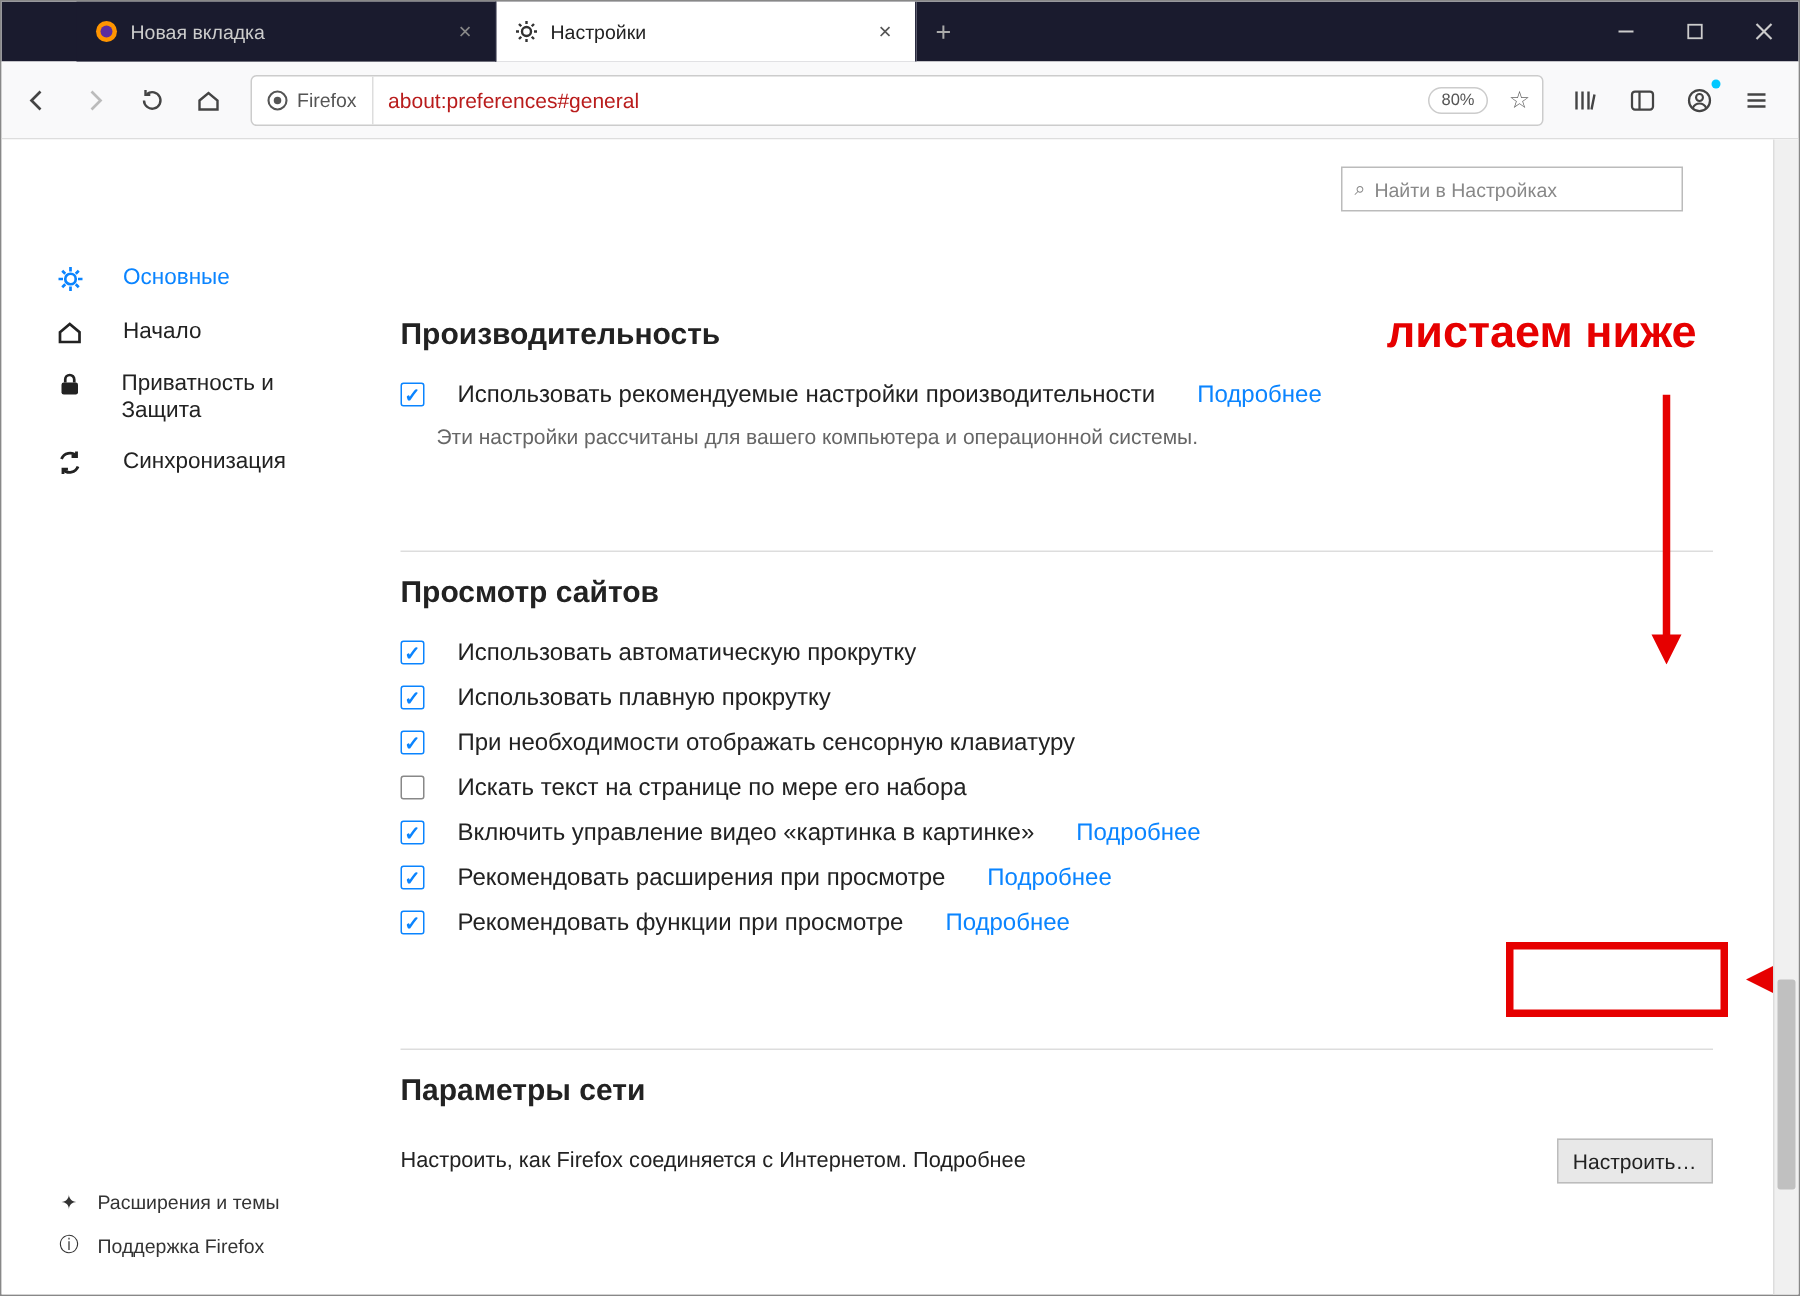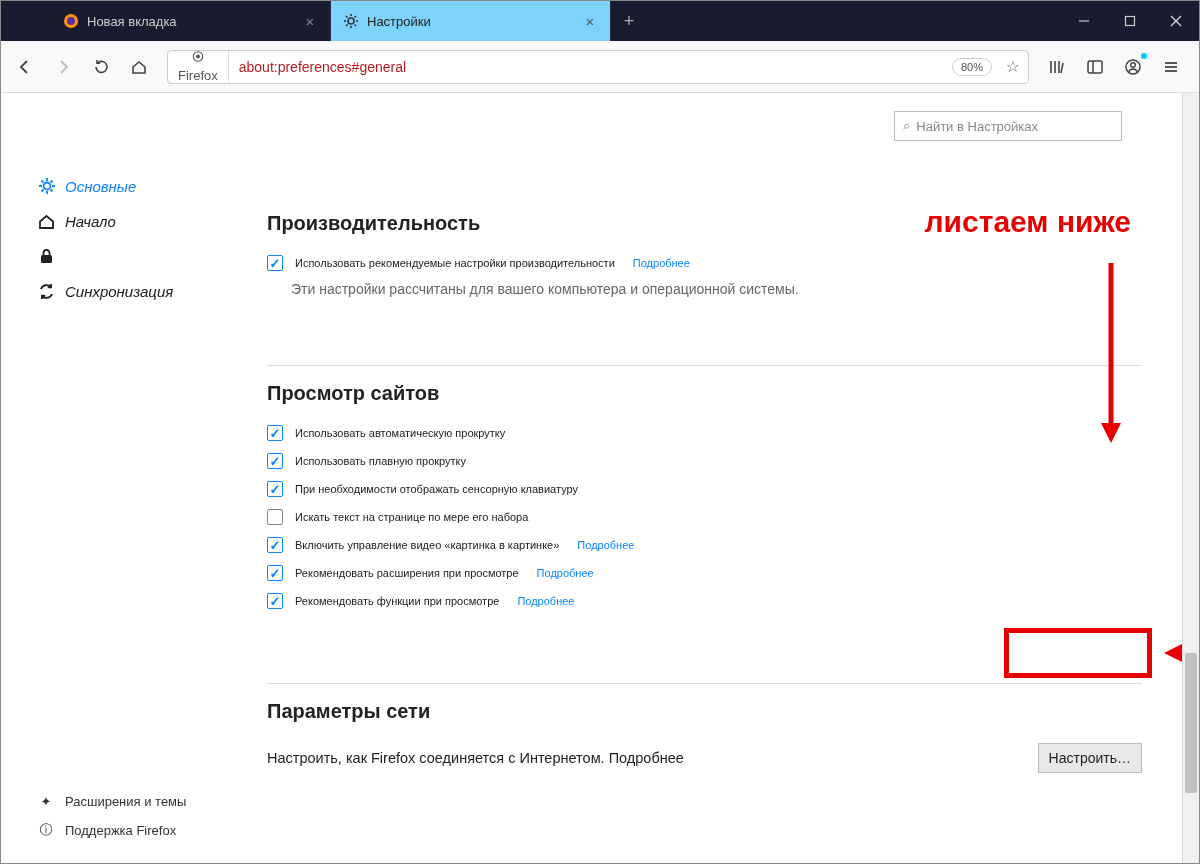--- a/index.html
+++ b/index.html
@@ -1,62 +1,62 @@
 <!DOCTYPE html>
 <html><head>
 <meta charset="utf-8">
 <style>
 * { box-sizing: border-box; margin: 0; padding: 0; font-family: "Segoe UI", Tahoma, sans-serif; }
 body { width: 1200px; height: 864px; overflow: hidden; background: #fff; border: 1px solid #888; position: relative; }
 
 .titlebar { height: 40px; background: #1a1b2e; display: flex; align-items: stretch; }
 .tab { display: flex; align-items: center; padding: 0 12px; gap: 8px; color: #ccc; font-size: 13px; border-right: 1px solid #2a2b40; min-width: 0; }
 .tab.inactive { background: #1a1b2e; width: 280px; }
-.tab.active { background: #7dd3fc; color: #222; width: 280px; }
+.tab.active { background: #ffffff; color: #222; width: 280px; }
 .tab .fav { width: 16px; height: 16px; display: flex; align-items: center; justify-content: center; }
 .tab .title { flex: 1; white-space: nowrap; overflow: hidden; text-overflow: ellipsis; font-size: 13px;}
 .tab .close { width: 16px; text-align:center; font-size: 15px; color: #888; }
 .tab.active .close { color: #555; }
 .new-tab { width: 36px; display:flex; align-items:center; justify-content:center; color:#aaa; font-size:18px; }
 .win-controls { margin-left:auto; display:flex; }
 .win-btn { width:46px; display:flex; align-items:center; justify-content:center; color:#ccc; font-size:13px; }
 
 .toolbar { height: 52px; background:#f9f9fa; border-bottom:1px solid #ddd; display:flex; align-items:center; padding:0 6px; gap:2px; }
 .tbtn { width:36px; height:36px; display:flex; align-items:center; justify-content:center; color:#444; border-radius:4px; }
 .tbtn.disabled { color:#bbb; }
 .urlbar { flex:1; height:34px; border:1px solid #ccc; border-radius:4px; background:#fff; display:flex; align-items:center; margin:0 8px; }
-.urlbar .identity { display:flex; align-items:center; gap:6px; padding:0 10px; border-right:1px solid #ddd; height:100%; font-size:13px; color:#555;flex-direction:column; }
+.urlbar .identity { display:flex; align-items:center; gap:6px; padding:0 10px; border-right:1px solid #ddd; height:100%; font-size:13px; color:#555; }
 .urlbar .url { flex:1; padding:0 10px; font-size:14px; color:#b91c1c; }
 .urlbar .zoom { font-size:11px; padding:2px 8px; border:1px solid #ccc; border-radius:10px; margin-right:6px; color:#555; }
 .urlbar .star { width:30px; text-align:center; color:#666; font-size:16px; }
 .right-icons { display:flex; gap:2px; padding-right:4px; }
 
 .content { position:absolute; top:92px; left:0; right:0; bottom:0; display:flex; background:#fff; }
 .scroll-track { width:17px; background:#f0f0f0; border-left:1px solid #ddd; position:relative; }
 .scroll-thumb { position:absolute; left:2px; right:2px; top:560px; height:140px; background:#c0c0c0; border-radius:2px; }
 .page { flex:1; position:relative; overflow:hidden; }
 
 .search-box { position:absolute; top:18px; right:60px; width:228px; height:30px; border:1px solid #bbb; background:#fff; display:flex; align-items:center; padding:0 8px; gap:6px; font-size:13px; color:#888; }
 .search-box .mag { font-size:13px; }
 
 .sidebar { position:absolute; left:30px; top:75px; width:200px; }
-.side-item { display:flex; align-items:flex-end; gap:8px; padding:8px 6px; font-size:15px; color:#222; line-height:1.2;font-style:italic; }
+.side-item { display:flex; align-items:flex-start; gap:25px; padding:8px 6px; font-size:15px; color:#222; line-height:1.2; }
 .side-item.active { color:#0a84ff; }
 .side-item .icon { width:20px; text-align:center; font-size:17px; }
 .side-item.active .icon { color:#0a84ff; }
 
 .footer-links { position:absolute; left:30px; bottom:18px; width:210px; }
 .footer-link { display:flex; align-items:center; gap:10px; padding:6px 6px; font-size:13px; color:#333; }
 .footer-link .icon { width:18px; text-align:center; }
 
 .main { position:absolute; left:266px; top:75px; right:40px; }
 .section { padding:16px 0 24px 0; border-top:1px solid #ddd;margin-top:44px; }
 .section:first-child { border-top:none; padding-top:0; }
 .section h2 { font-size:20px; font-weight:600; color:#222; margin-bottom:14px; }
-.row { display:flex; align-items:center; gap:12px; padding:6px 0; font-size:11px; color:#222; }
+.row { display:flex; align-items:flex-start; gap:22px; padding:6px 0; font-size:16px; color:#222; }
 .row .cb { width:16px; height:16px; border:1px solid #888; border-radius:2px; display:inline-flex; align-items:center; justify-content:center; background:#fff; flex-shrink:0; }
 .row .cb.checked { border-color:#0a84ff; background:#fff; }
 .row .cb.checked::after { content:"✓"; color:#0a84ff; font-size:13px; font-weight:bold; line-height:1; }
 .row a.more { color:#0a84ff; text-decoration:none; margin-left:6px; }
 .sub { font-size:14px; color:#666; padding:4px 0 0 24px; }
 .net-row { display:flex; align-items:center; justify-content:space-between; padding-top:6px; }
 .net-row .text { font-size:14.5px; color:#222; }
 .net-btn { padding:6px 10px; font-size:14px; background:#e8e8e8; border:1px solid #bcbcbc; color:#222; }
 
 .anno-scroll { position:absolute; top:110px; right:45px; color:#e60000; font-weight:bold; font-size:30px; background:#fff; padding:2px 6px; }
@@ -201,20 +201,21 @@
           </span>
         <span class="label">Начало</span>
       </div>
       <div class="side-item">
         <span class="icon">
             <svg width="19" height="19" viewBox="0 0 19 19">
               <rect x="4" y="8" width="11" height="8" rx="1.5" fill="#222"></rect>
               <path d="M6.5 8V6a3 3 0 0 1 6 0v2" fill="none" stroke="#222" stroke-width="1.8"></path>
             </svg>
           </span>
+        <span class="label">Приватность и Защита</span>
       </div>
       <div class="side-item">
         <span class="icon">
             <svg width="19" height="19" viewBox="0 0 19 19">
               <path d="M4 7a6 6 0 0 1 10-2M15 12a6 6 0 0 1-10 2" fill="none" stroke="#222" stroke-width="1.9"></path>
               <path d="M14 2v3.3h-3.3M5 17v-3.3h3.3" fill="none" stroke="#222" stroke-width="1.9"></path>
             </svg>
           </span>
         <span class="label">Синхронизация</span>
       </div>

